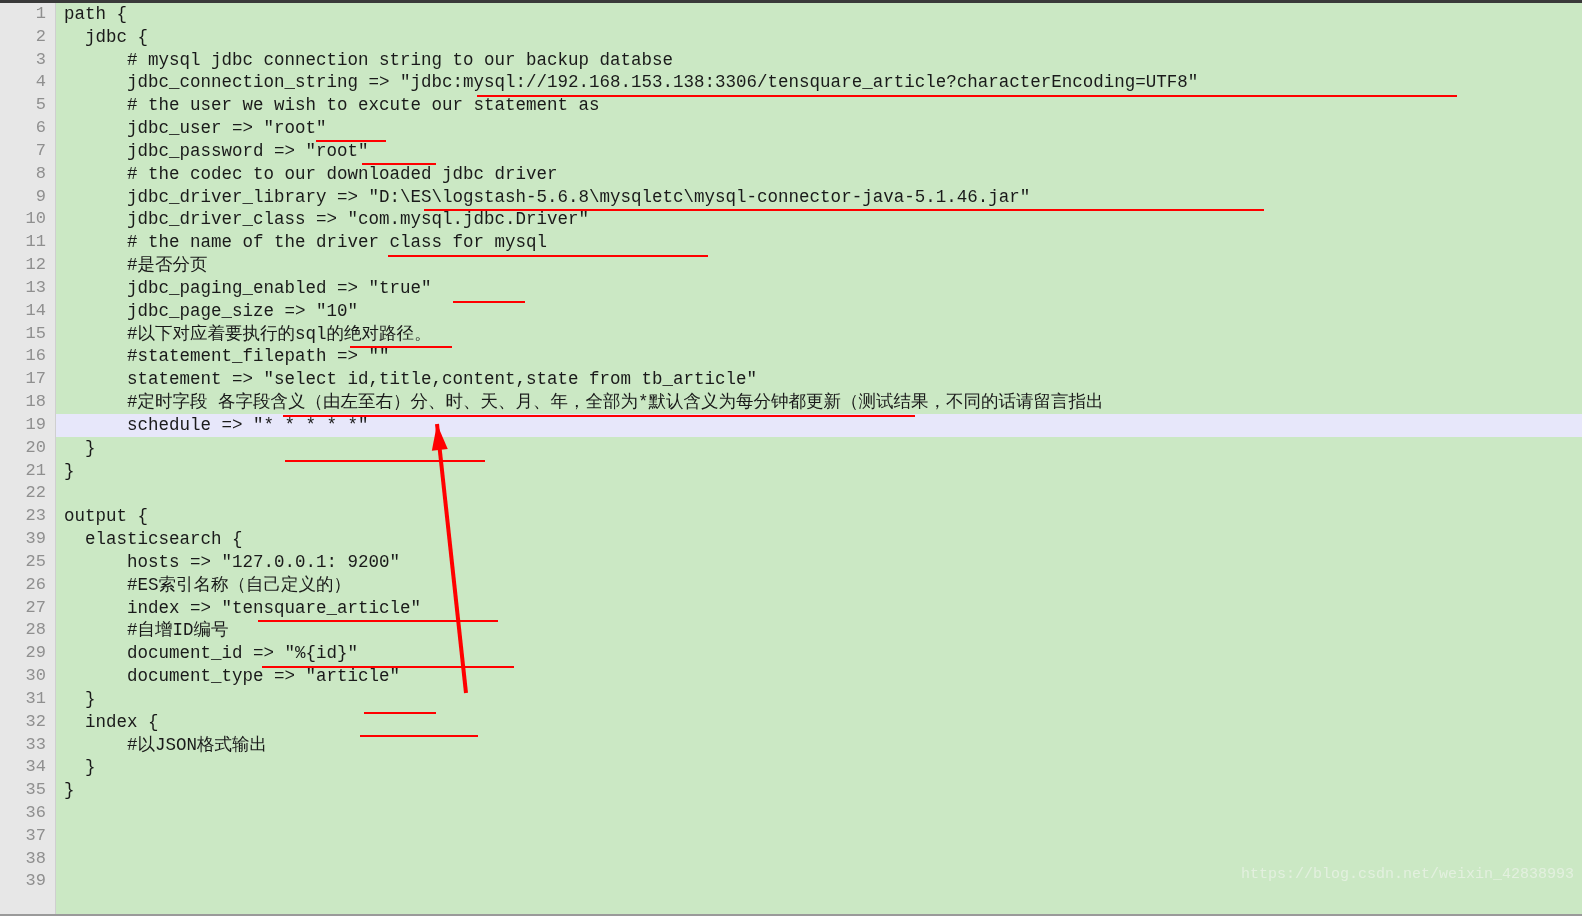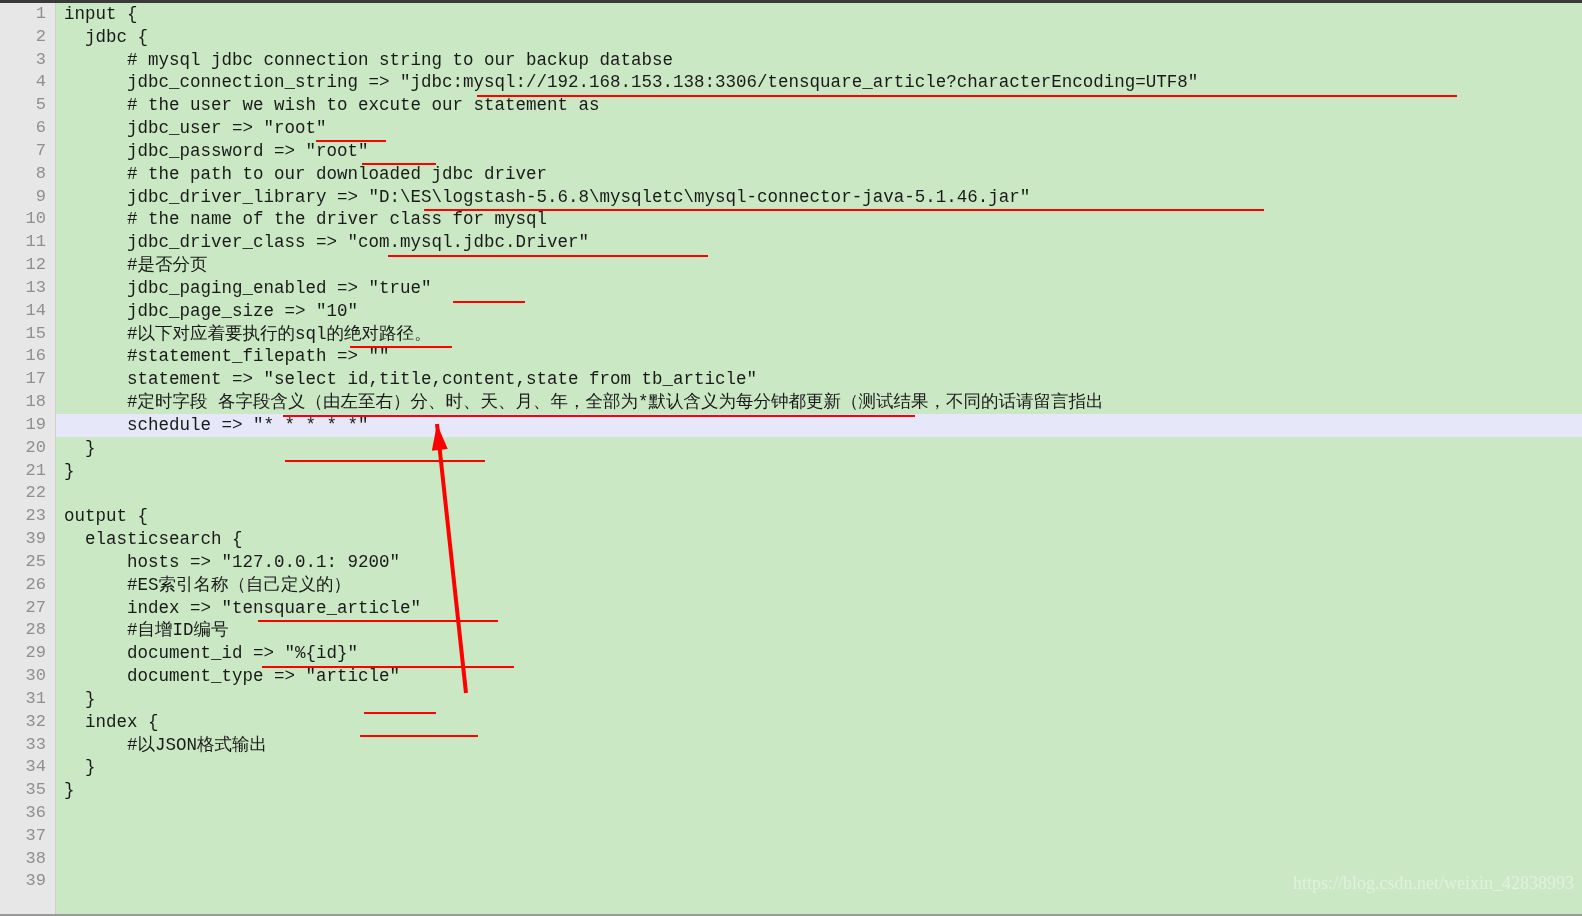--- a/index.html
+++ b/index.html
@@ -65,23 +65,23 @@
     position:absolute;
     left:0;top:0;
     width:1582px;height:916px;
     z-index:5;
     pointer-events:none;
   }
 
   
   #wm{
     position:absolute;
-    right:8px;bottom:22px;
-    font-family:Liberation Serif, serif;
-    font-size:18px;
+    right:8px;bottom:33px;
+    font-family:Liberation Mono, monospace;
+    font-size:15px;
     color:#e3f0df;
     z-index:6;
     white-space:nowrap;
   }
   #botline{
     position:absolute;left:0;bottom:0;width:1582px;height:2px;
     background:#9a9a9a;z-index:7;
   }
 </style>
 </head>
@@ -125,31 +125,31 @@
       <div class="ln">33</div>
       <div class="ln">34</div>
       <div class="ln">35</div>
       <div class="ln">36</div>
       <div class="ln">37</div>
       <div class="ln">38</div>
       <div class="ln">39</div>
     </div>
 
   <div id="code">
-      <div class="row">input {</div>
+      <div class="row">path {</div>
       <div class="row">  jdbc {</div>
       <div class="row">      # mysql jdbc connection string to our backup databse</div>
       <div class="row">      jdbc_connection_string =&gt; "jdbc:mysql://192.168.153.138:3306/tensquare_article?characterEncoding=UTF8"</div>
       <div class="row">      # the user we wish to excute our statement as</div>
       <div class="row">      jdbc_user =&gt; "root"</div>
       <div class="row">      jdbc_password =&gt; "root"</div>
-      <div class="row">      # the path to our downloaded jdbc driver</div>
+      <div class="row">      # the codec to our downloaded jdbc driver</div>
       <div class="row">      jdbc_driver_library =&gt; "D:\ES\logstash-5.6.8\mysqletc\mysql-connector-java-5.1.46.jar"</div>
+      <div class="row">      jdbc_driver_class =&gt; "com.mysql.jdbc.Driver"</div>
       <div class="row">      # the name of the driver class for mysql</div>
-      <div class="row">      jdbc_driver_class =&gt; "com.mysql.jdbc.Driver"</div>
       <div class="row">      #是否分页</div>
       <div class="row">      jdbc_paging_enabled =&gt; "true"</div>
       <div class="row">      jdbc_page_size =&gt; "10"</div>
       <div class="row">      #以下对应着要执行的sql的绝对路径。</div>
       <div class="row">      #statement_filepath =&gt; ""</div>
       <div class="row">      statement =&gt; "select id,title,content,state from tb_article"</div>
       <div class="row">      #定时字段 各字段含义（由左至右）分、时、天、月、年，全部为*默认含义为每分钟都更新（测试结果，不同的话请留言指出</div>
       <div class="row hl">      schedule =&gt; "* * * * *"</div>
       <div class="row">  }</div>
       <div class="row">}</div>

